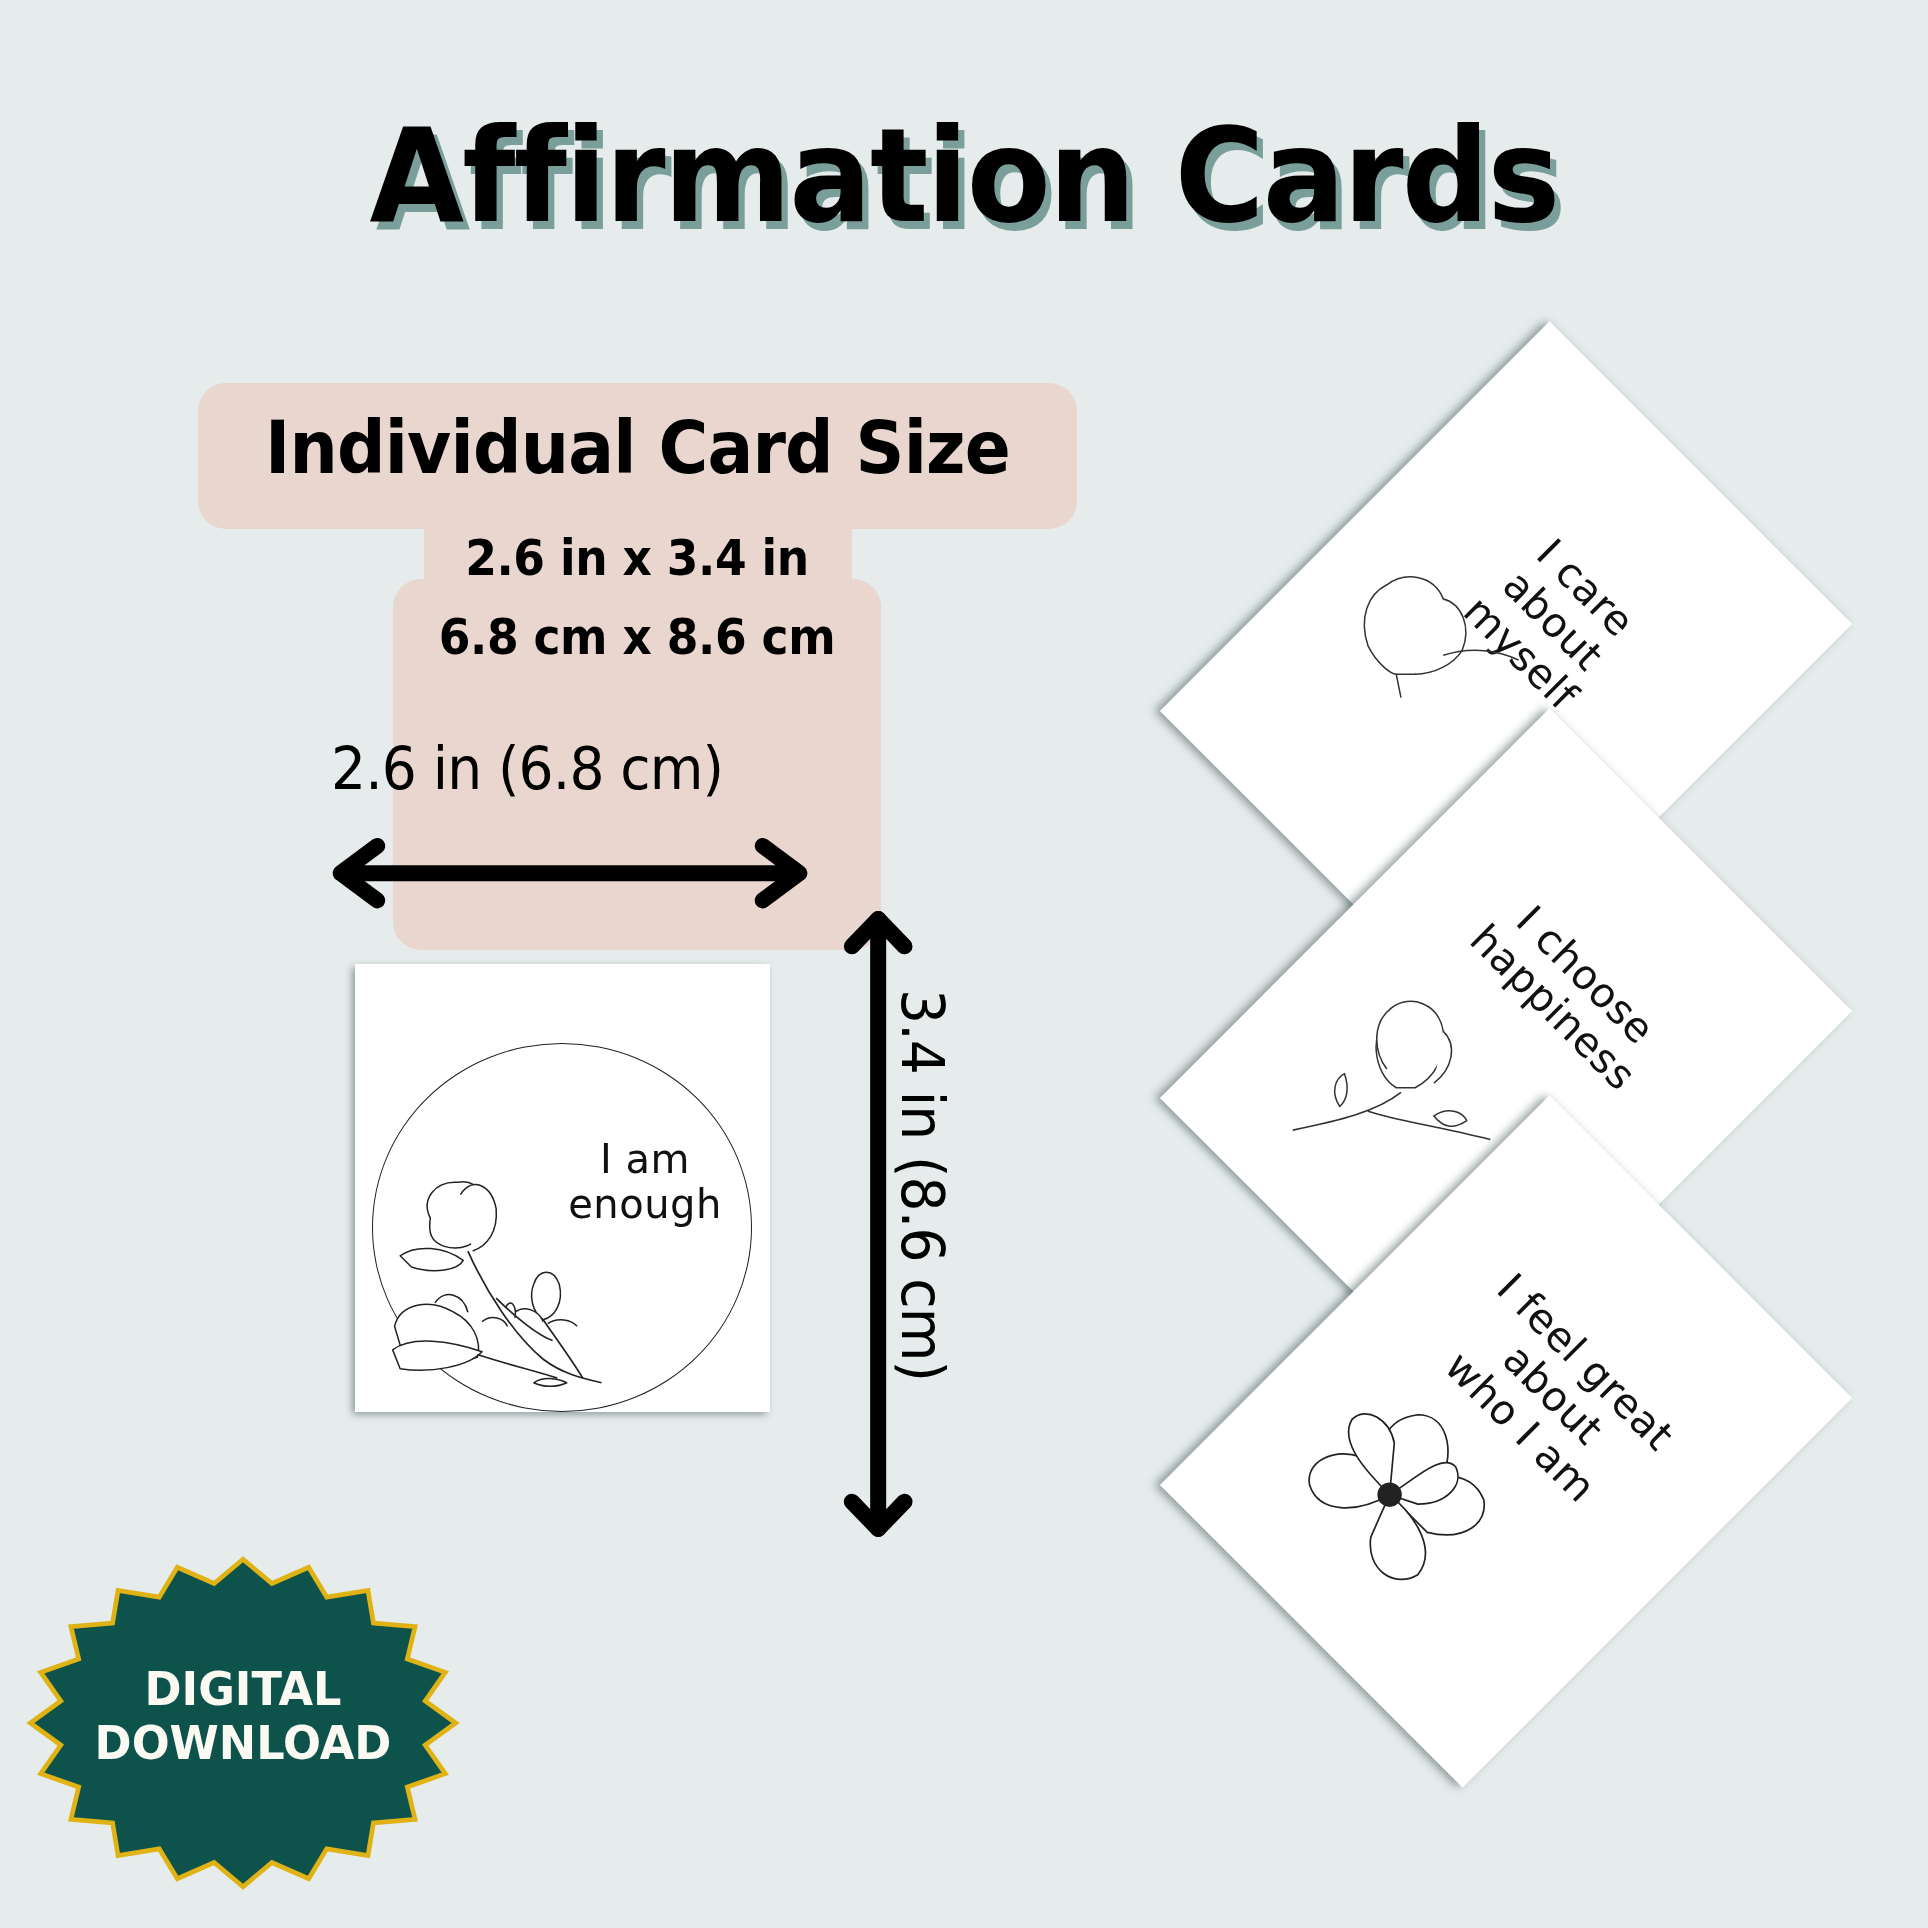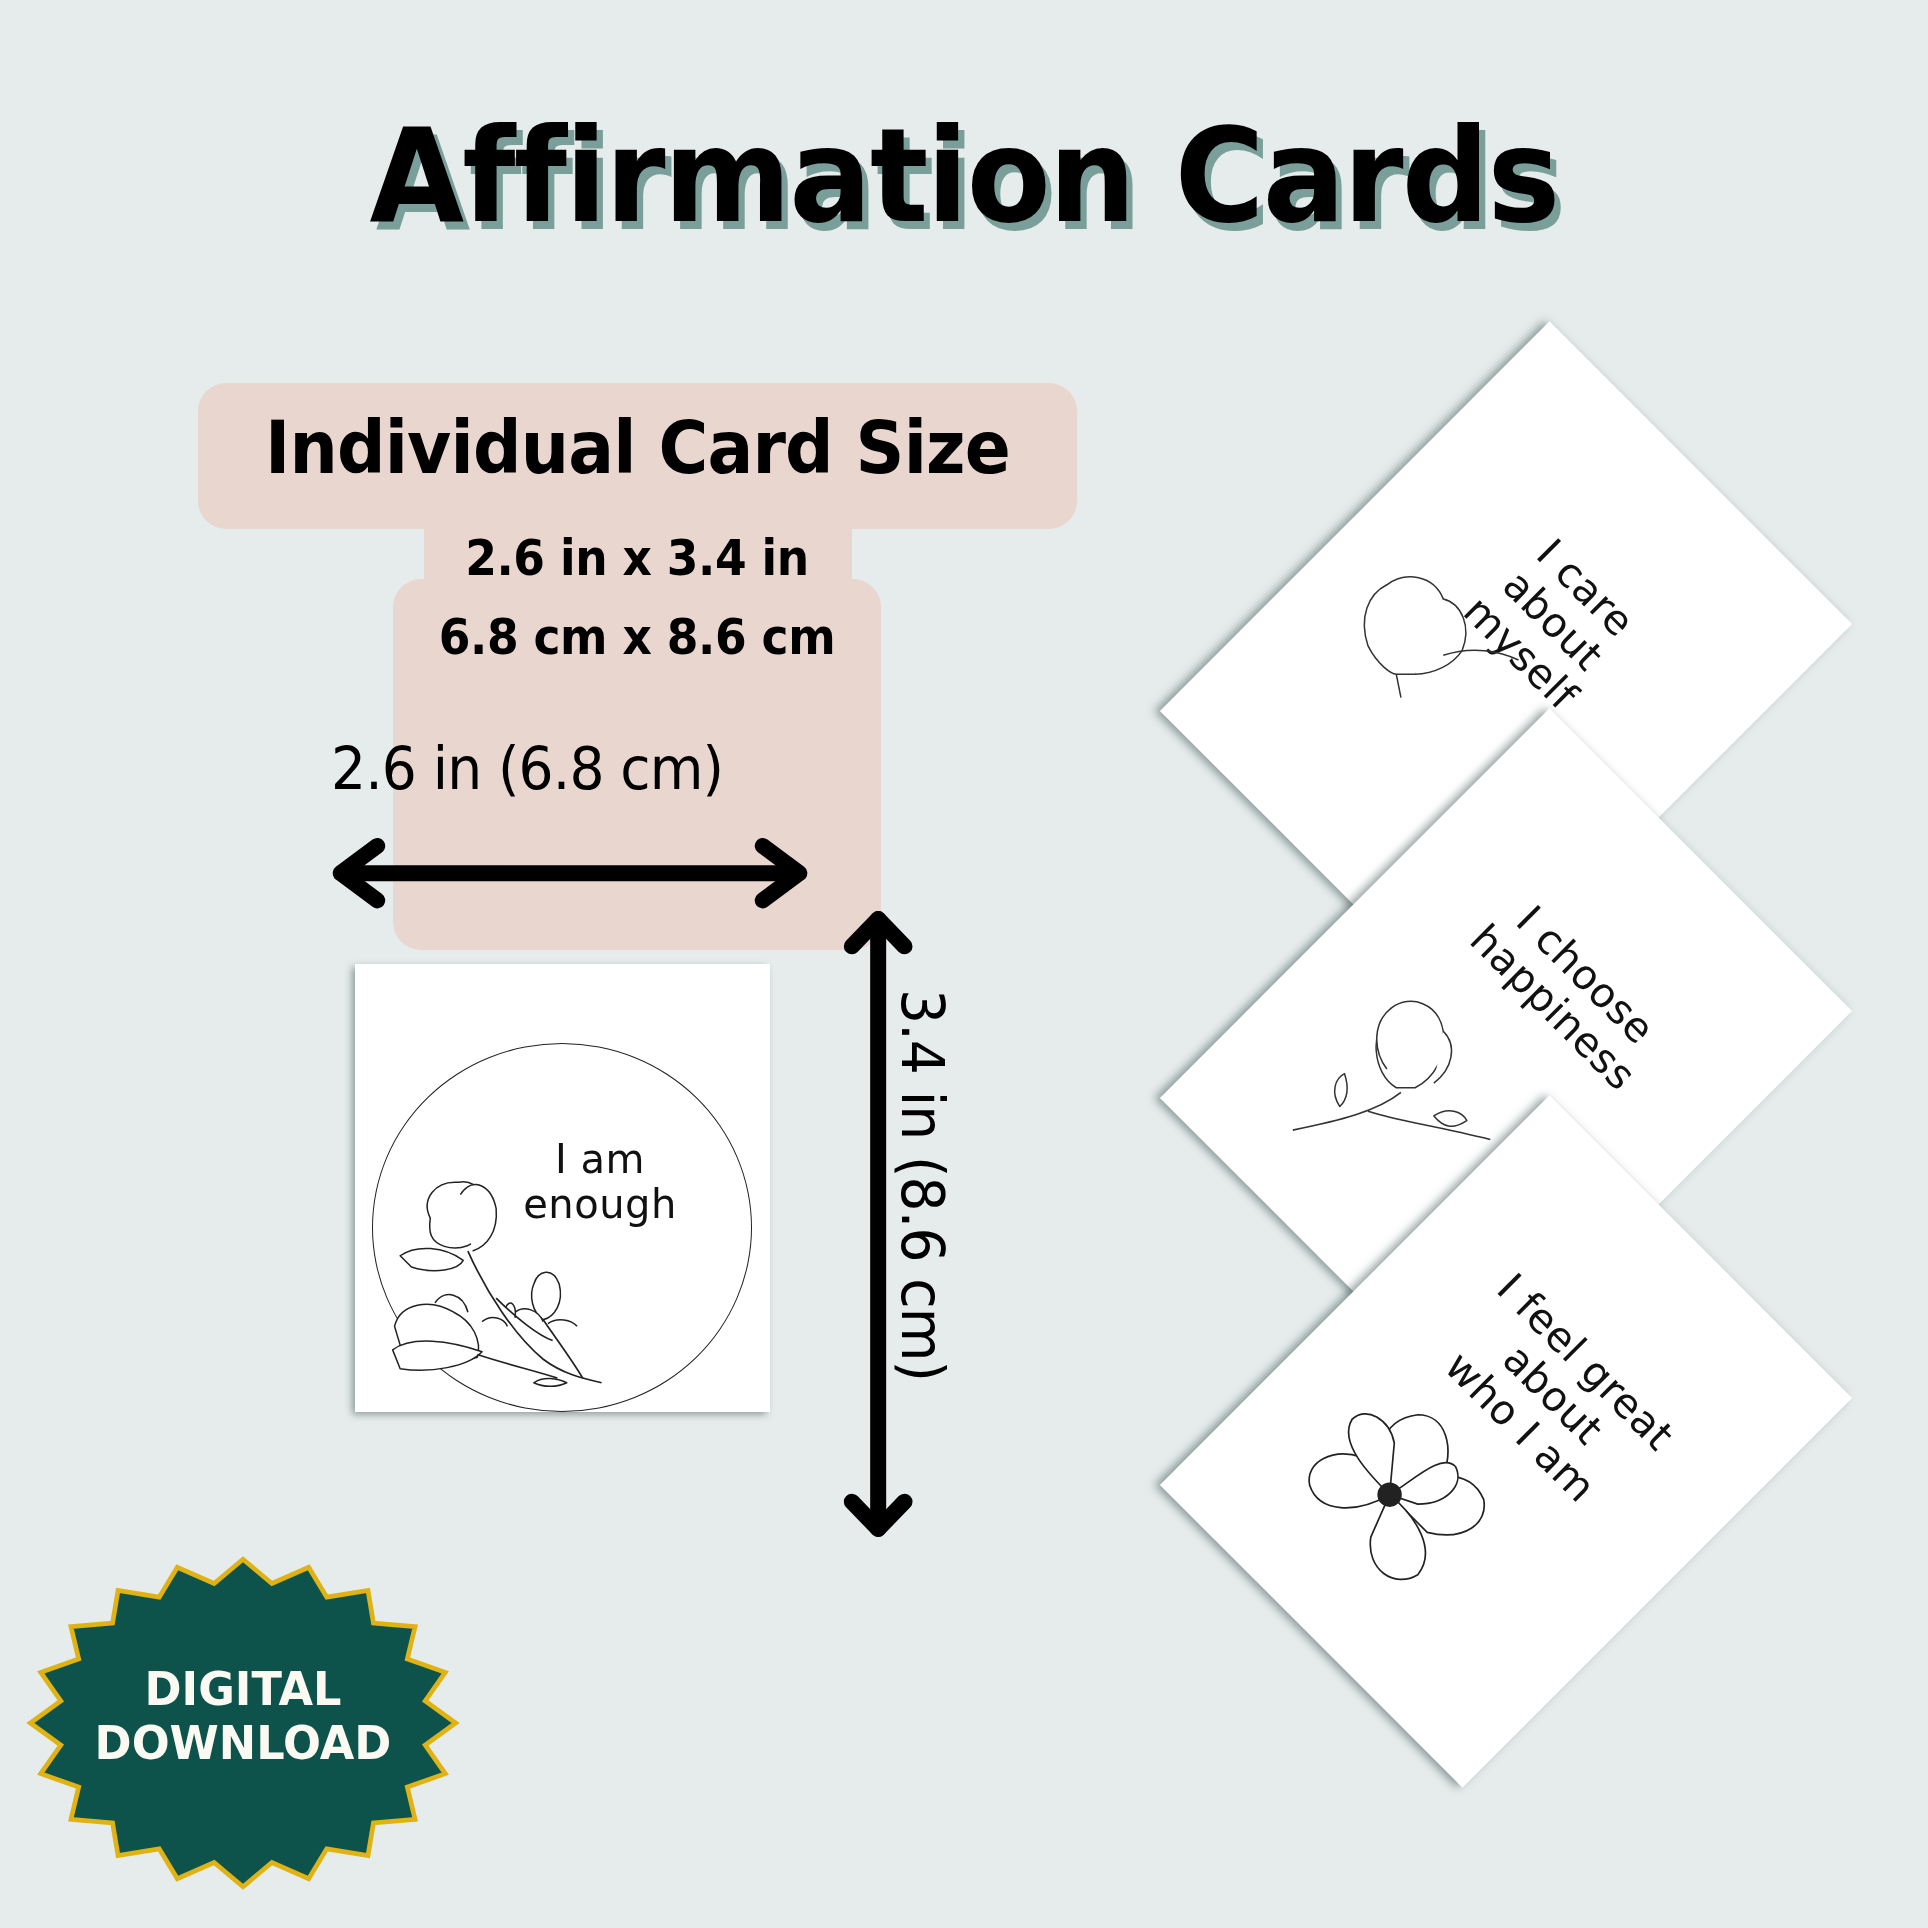--- a/index.html
+++ b/index.html
@@ -53,21 +53,21 @@
   }
   .flat-card .ring {
     position: absolute; left: 17px; top: 79px; width: 380px; height: 369px;
     border: 1.9px solid #222; border-radius: 50%; box-sizing: border-box;
   }
   .card-text {
     font-family: "DejaVu Sans", sans-serif; color: #111; text-align: center;
     line-height: 1.12; letter-spacing: 0.5px;
   }
   .flat-card .card-text {
-    position: absolute; left: 0; width: 490px; top: 173px; font-size: 40px;
+    position: absolute; left: 0; width: 490px; top: 173px; font-size: 40px; padding-left: 45px;
   }
   .flat-card svg { position: absolute; left: 0; top: 0; }
 
   .rot-card {
     position: absolute; width: 428px; height: 551px; background: #fff;
     transform: rotate(45deg); box-shadow: -3.8px 3.8px 9.4px rgba(60,80,80,0.55);
   }
   .rot-card .card-text {
     position: absolute; left: 0; width: 428px; top: 141px; font-size: 41px;
   }

